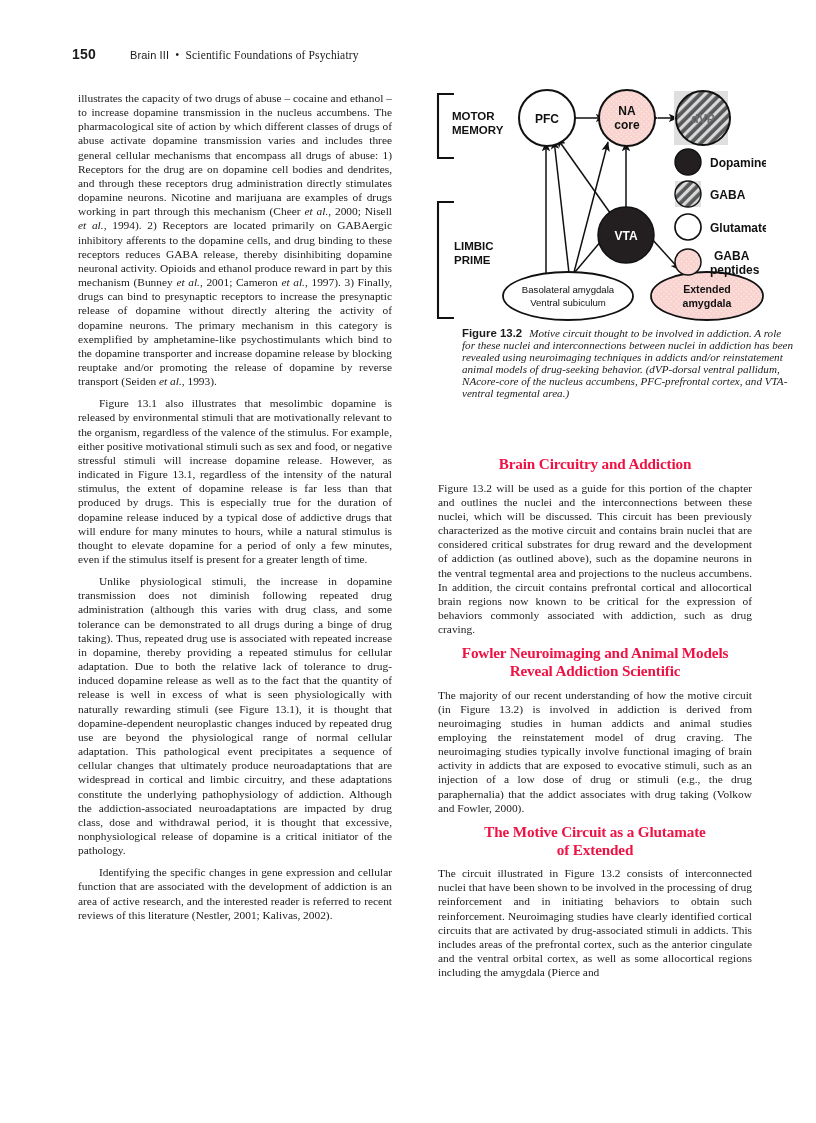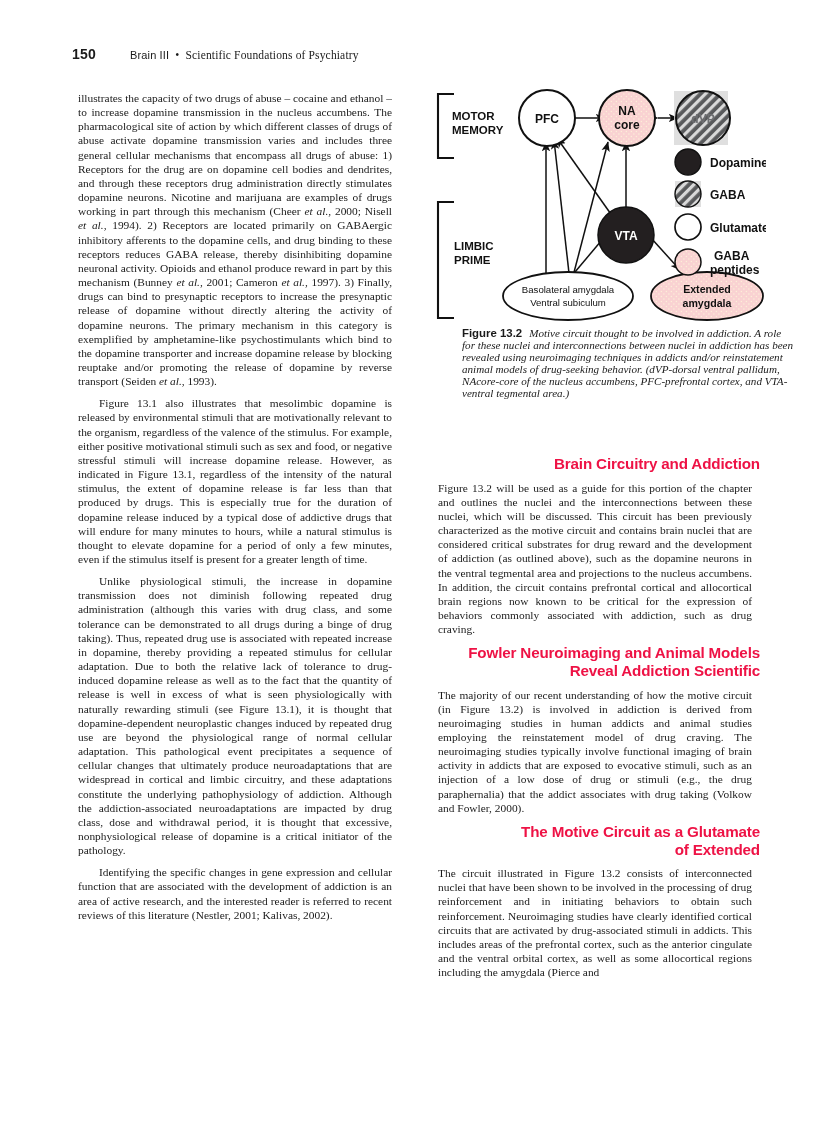--- a/index.html
+++ b/index.html
@@ -65,28 +65,28 @@
   .col p {
     margin: 8px;
     text-indent: 0;
   }
   .col p.indent { text-indent: 21px; }
 
   .it { font-style: italic; }
 
   
   h2.sec {
-    font-family: Liberation Sans, sans-serif;
+    font-family: Liberation Serif, serif;
     color: #ee1245;
     font-size: 15.2px;
     line-height: 17.6px;
     font-weight: bold;
     margin: 0 0 1px 0;
     letter-spacing: -0.15px;
-    text-align: right;
+    text-align: center;
   }
   .gap-before { margin-top: 20px; }
 
   
   .figure-box {
     position: absolute;
     left: 430px;
     top: 80px;
     width: 336px;
     height: 245px;

